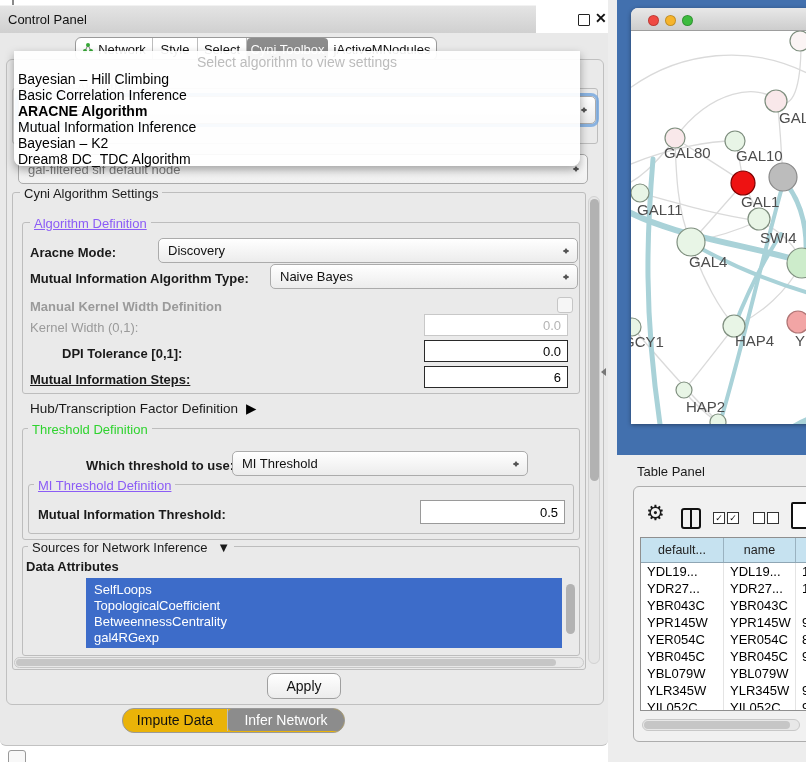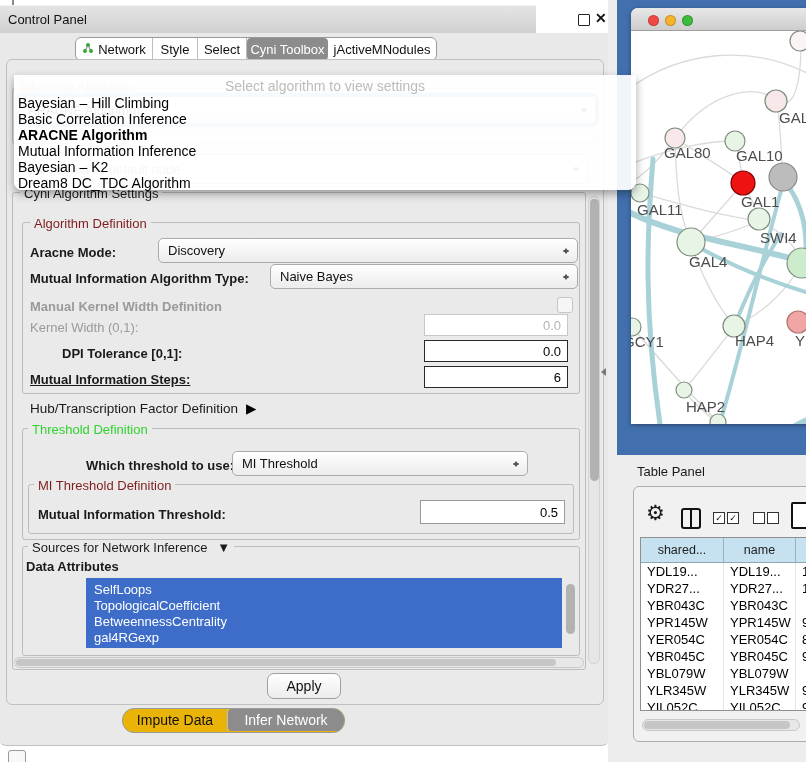--- a/index.html
+++ b/index.html
@@ -29,29 +29,29 @@
   .inf-group{left:12px;top:88px;width:584px;height:54px;border:1px solid #cccccc;border-radius:3px;}
   .combo{background:linear-gradient(#ffffff,#ececec);border:1px solid #ababab;border-radius:5px;
          display:flex;align-items:center;padding:0 22px 0 9px;font-size:13px;box-sizing:border-box;color:#111;}
   .combo .spin{position:absolute;right:7px;top:50%;margin-top:-6px;width:8px;height:12px;}
   .combo .spin:before{content:"";position:absolute;left:1px;top:0;border:3.5px solid transparent;border-bottom:4px solid #555;}
   .combo .spin:after{content:"";position:absolute;left:1px;bottom:0;border:3.5px solid transparent;border-top:4px solid #555;}
   .combo.focusring{box-shadow:0 0 0 3px rgba(106,160,222,.75);}
   .combo1{left:18px;top:96px;width:578px;height:28px;}
   .combo2{left:18px;top:154px;width:570px;height:30px;color:#7d7d7d;background:linear-gradient(#fdfdfd,#f0f0f0);}
   
-  .popup{left:14px;top:75px;width:622px;height:115px;background:rgba(255,255,255,0.93);
+  .popup{left:14px;top:51px;width:566px;height:115px;background:rgba(255,255,255,0.93);
          border-radius:0 0 8px 8px;box-shadow:0 4px 10px rgba(0,0,0,0.35);z-index:40;}
   .popup .hint{text-align:center;font-size:14px;color:#bcbcbc;padding-top:3px;height:17px;}
   .popup .item{font-size:14px;line-height:16px;padding-left:4px;color:#000;}
   .popup .item.bold{font-weight:bold;}
   
   .group{border:1px solid #bdbdbd;border-radius:3px;}
   .legend{position:absolute;font-size:13px;background:#eaeaea;padding:0 4px;white-space:nowrap;}
-  .leg-blue{color:#7f1d1d;} .leg-green{color:#2fd32f;}
+  .leg-blue{color:#8b5cf6;text-decoration:underline;} .leg-green{color:#2fd32f;}
   .lbl{position:absolute;font-size:13px;white-space:nowrap;}
   .b{font-weight:bold;}
   .dis{color:#9a9a9a;}
   .field{position:absolute;font-size:13px;text-align:right;padding:0 6px;box-sizing:border-box;
          background:#ffffff;border:1px solid #c8c8c8;outline:none;font-family:"Liberation Sans",sans-serif;}
   .field.dark{border:1.6px solid #2a2a2a;}
   .field.gray{color:#b4b4b4;}
   .chk{position:absolute;width:14px;height:14px;border:1.5px solid #c6c6c6;border-radius:3px;background:#f6f6f6;}
   .arrow-r{display:inline-block;margin-left:8px;color:#000;}
   
@@ -310,21 +310,21 @@
   <span class="abs gear">⚙</span>
   <span class="abs colsic"></span>
   <span class="cbx chk1" style="left:713px;top:512px;">✓</span>
   <span class="cbx chk2" style="left:727px;top:512px;">✓</span>
   <span class="cbx" style="left:753px;top:512px;"></span>
   <span class="cbx" style="left:767px;top:512px;"></span>
   <span class="abs pageic"></span>
 
   <div class="abs table" id="node-table">
       <div class="thead">
-        <div class="th" style="width: 83px;">shared...</div>
+        <div class="th" style="width: 83px;">default...</div>
         <div class="th" style="width: 72px;">name</div>
         <div class="th" style="width: 45px;">A</div>
       </div>
       <div class="trow">
         <div class="td" style="width: 83px;">YDL19...</div>
         <div class="td" style="width: 72px;">YDL19...</div>
         <div class="td" style="width: 45px;">13</div>
       </div>
       <div class="trow">
         <div class="td" style="width: 83px;">YDR27...</div>

